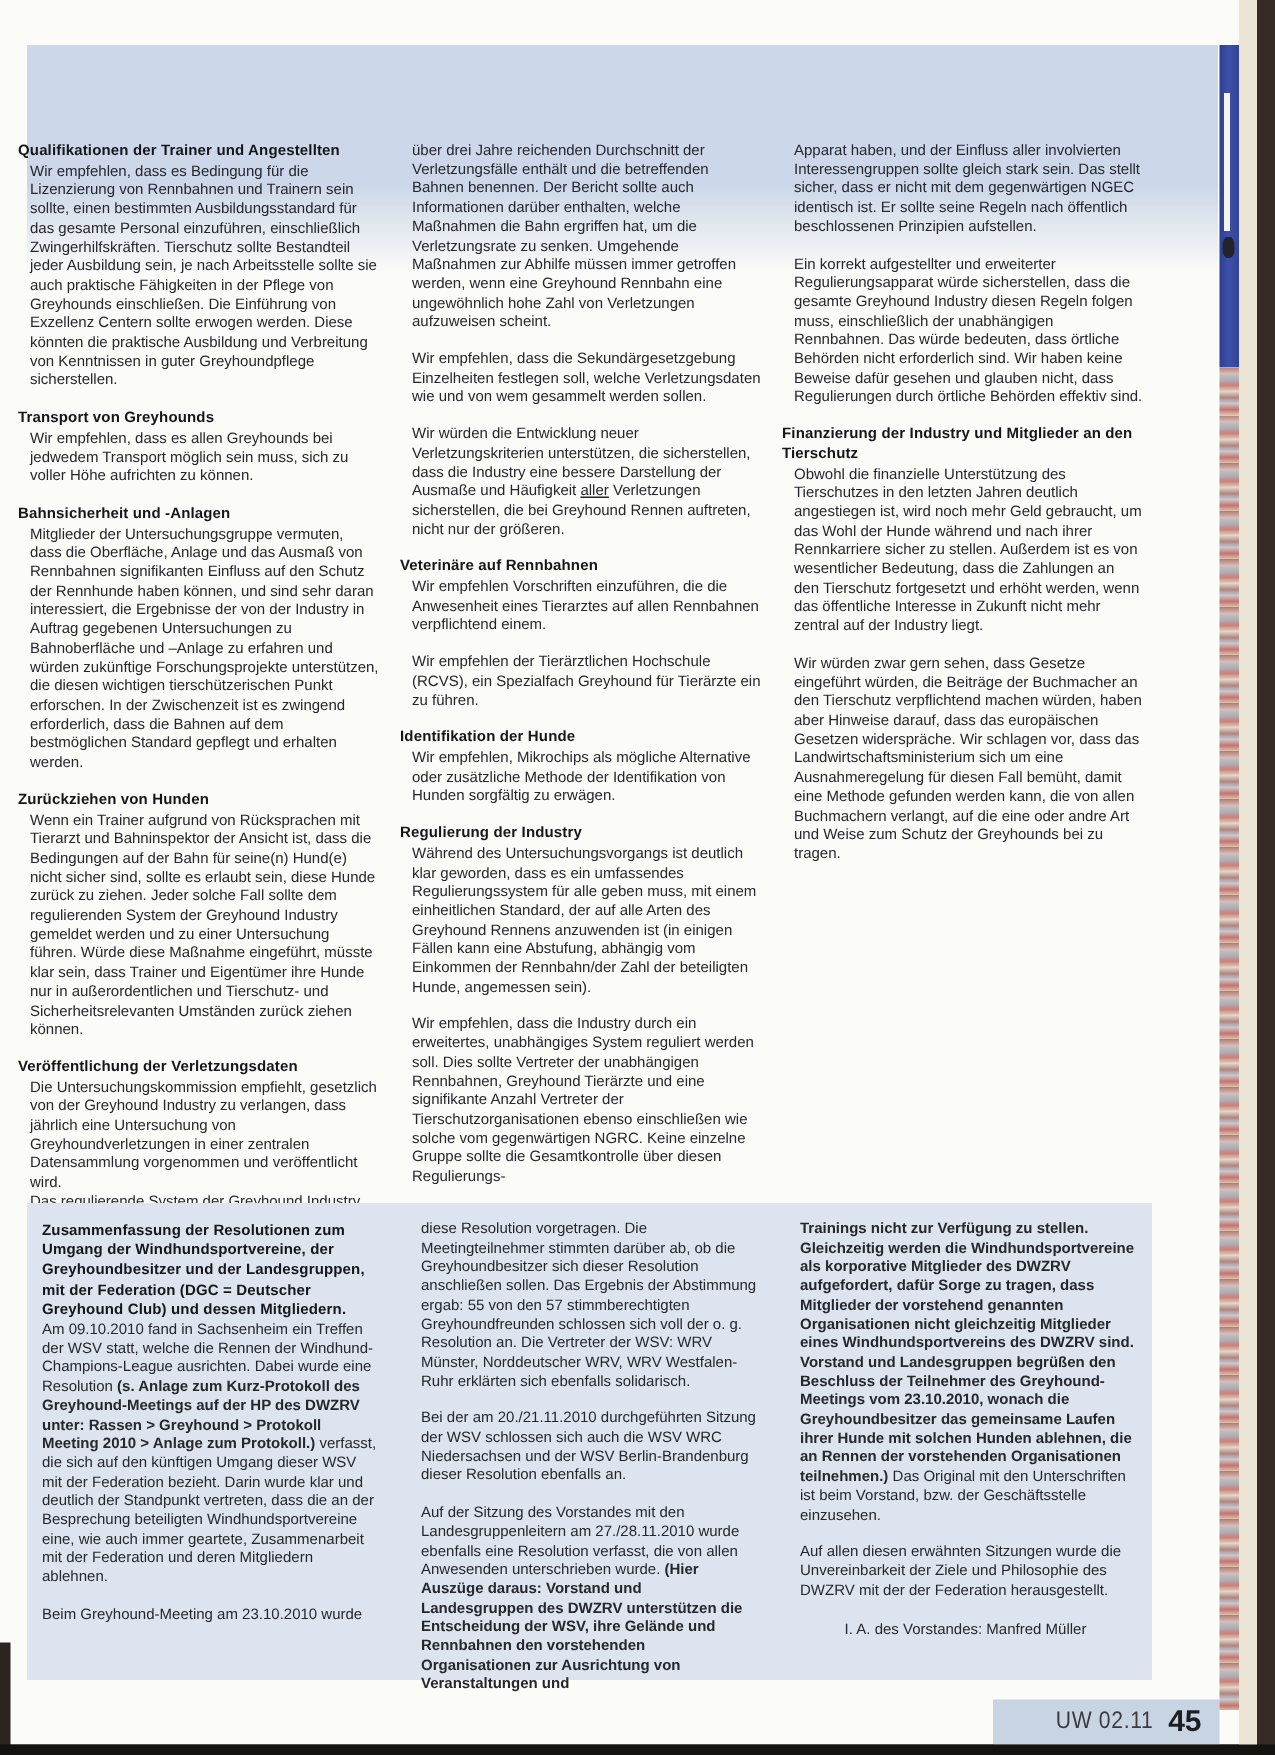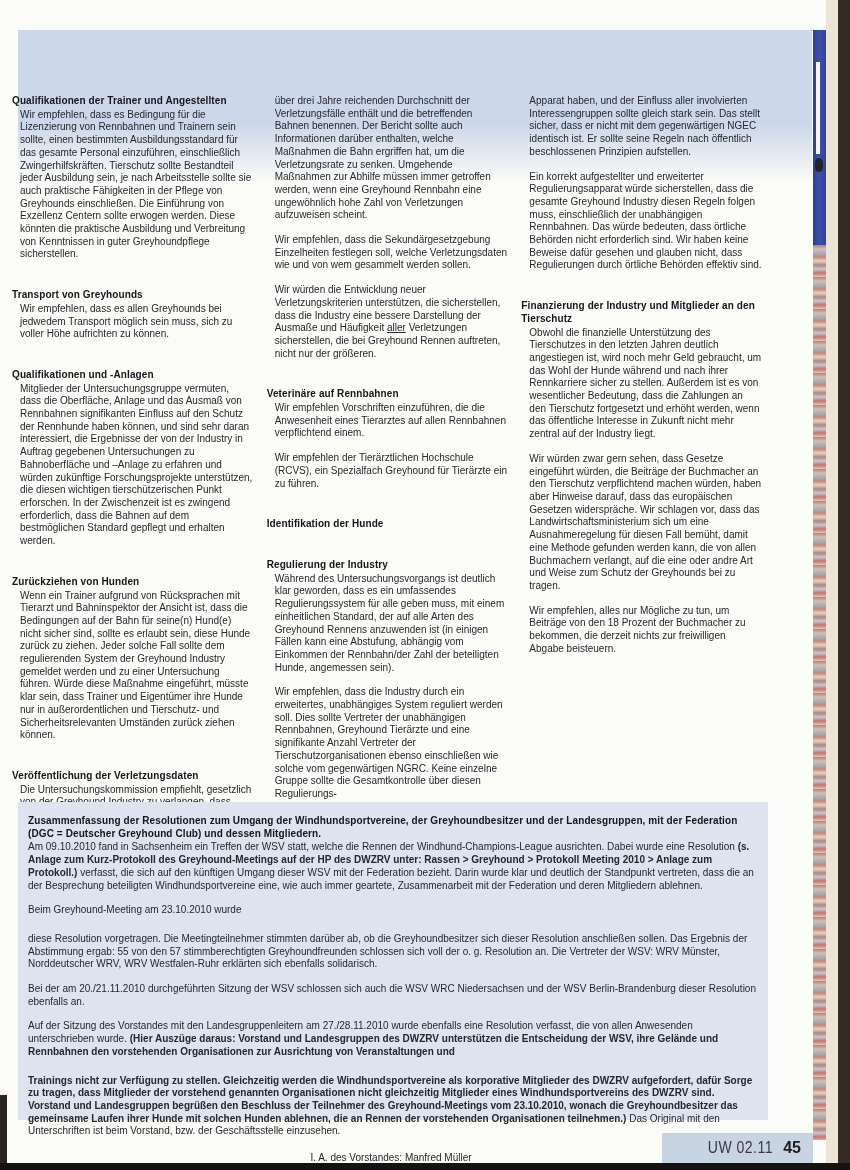--- a/index.html
+++ b/index.html
@@ -59,118 +59,119 @@
   .content{
     position:absolute;left:12px;top:95px;width:750px;
     display:flex;gap:14px;
     color:#26262e;
     font-size:10px;line-height:12.7px;
     text-align:left;
     hyphens:auto;
   }
   .content .col{flex:1;min-width:0;}
   .heading{
-    font-weight:700;color:#15151c;margin-top:28px;
+    font-weight:700;color:#15151c;margin-top:12px;
     letter-spacing:.1px;
   }
   .para{
     margin-top:12px;padding-left:8px;white-space:pre-line;
   }
   .heading + .para{margin-top:1px;}
   .col > :first-child{margin-top:0;}
 
   
   .res-box{
     position:absolute;left:18px;top:802px;width:750px;height:318px;
     background:#dde4ef;
     box-sizing:border-box;
     padding:12px 10px 10px 10px;
   }
   .res-box .box-cols{
-    display:flex;gap:16px;
-    color:#26262e;font-size:10px;line-height:12.7px;hyphens:auto;flex-direction:column;
+    display:flex;gap:28px;
+    color:#26262e;font-size:10px;line-height:12.7px;hyphens:auto;
   }
   .res-box .col{flex:1;min-width:0;}
   .res-box .para{padding-left:0;}
   .res-box .heading{line-height:13.2px;}
   .signature{
     margin-top:14px;text-align:center;padding-right:4px;
   }
 
   
   .footer-badge{
     position:absolute;left:662px;top:1133px;width:151px;height:30px;
     background:#c9d4e3;
     display:flex;align-items:center;justify-content:flex-end;
     gap:10px;padding-right:12px;box-sizing:border-box;
   }
   .issue{
     font-size:16px;color:#3a3a40;letter-spacing:.5px;
     transform:scaleX(.88);transform-origin:right center;
   }
   .pagenum{
-    font-size:16px;font-weight:700;color:#1d1d23;
+    font-size:20px;font-weight:700;color:#1d1d23;
   }
 </style>
 </head>
 <body>
 
 <div class="page">
   <div class="top-band"></div>
 
   <div class="content">
       <div class="col">
         <div class="heading"><span>Qualifikationen der Trainer und Angestellten</span></div>
         <div class="para"><span>Wir empfehlen, dass es Bedingung für die Lizenzierung von Rennbahnen und Trainern sein sollte, einen bestimmten Ausbildungsstandard für das gesamte Personal einzuführen, einschließlich Zwingerhilfskräften. Tierschutz sollte Bestandteil jeder Ausbildung sein, je nach Arbeitsstelle sollte sie auch praktische Fähigkeiten in der Pflege von Greyhounds einschließen. Die Einführung von Exzellenz Centern sollte erwogen werden. Diese könnten die praktische Ausbildung und Verbreitung von Kenntnissen in guter Greyhoundpflege sicherstellen.</span></div>
         <div class="heading"><span>Transport von Greyhounds</span></div>
         <div class="para"><span>Wir empfehlen, dass es allen Greyhounds bei jedwedem Transport möglich sein muss, sich zu voller Höhe aufrichten zu können.</span></div>
-        <div class="heading"><span>Qualifikationen und -Anlagen</span></div>
+        <div class="heading"><span>Bahnsicherheit und -Anlagen</span></div>
         <div class="para"><span>Mitglieder der Untersuchungsgruppe vermuten, dass die Oberfläche, Anlage und das Ausmaß von Rennbahnen signifikanten Einfluss auf den Schutz der Rennhunde haben können, und sind sehr daran interessiert, die Ergebnisse der von der Industry in Auftrag gegebenen Untersuchungen zu Bahnoberfläche und –Anlage zu erfahren und würden zukünftige Forschungsprojekte unterstützen, die diesen wichtigen tierschützerischen Punkt erforschen. In der Zwischenzeit ist es zwingend erforderlich, dass die Bahnen auf dem bestmöglichen Standard gepflegt und erhalten werden.</span></div>
         <div class="heading"><span>Zurückziehen von Hunden</span></div>
         <div class="para"><span>Wenn ein Trainer aufgrund von Rücksprachen mit Tierarzt und Bahninspektor der Ansicht ist, dass die Bedingungen auf der Bahn für seine(n) Hund(e) nicht sicher sind, sollte es erlaubt sein, diese Hunde zurück zu ziehen. Jeder solche Fall sollte dem regulierenden System der Greyhound Industry gemeldet werden und zu einer Untersuchung führen. Würde diese Maßnahme eingeführt, müsste klar sein, dass Trainer und Eigentümer ihre Hunde nur in außerordentlichen und Tierschutz- und Sicherheitsrelevanten Umständen zurück ziehen können.</span></div>
         <div class="heading"><span>Veröffentlichung der Verletzungsdaten</span></div>
         <div class="para"><span>Die Untersuchungskommission empfiehlt, gesetzlich von der Greyhound Industry zu verlangen, dass jährlich eine Untersuchung von Greyhoundverletzungen in einer zentralen Datensammlung vorgenommen und veröffentlicht wird.
 Das regulierende System der Greyhound Industry sollte einen Jahresbericht veröffentlichen, der einen</span></div>
       </div>
       <div class="col">
         <div class="para"><span>über drei Jahre reichenden Durchschnitt der Verletzungsfälle enthält und die betreffenden Bahnen benennen. Der Bericht sollte auch Informationen darüber enthalten, welche Maßnahmen die Bahn ergriffen hat, um die Verletzungsrate zu senken. Umgehende Maßnahmen zur Abhilfe müssen immer getroffen werden, wenn eine Greyhound Rennbahn eine ungewöhnlich hohe Zahl von Verletzungen aufzuweisen scheint.</span></div>
         <div class="para"><span>Wir empfehlen, dass die Sekundärgesetzgebung Einzelheiten festlegen soll, welche Verletzungsdaten wie und von wem gesammelt werden sollen.</span></div>
         <div class="para"><span>Wir würden die Entwicklung neuer Verletzungskriterien unterstützen, die sicherstellen, dass die Industry eine bessere Darstellung der Ausmaße und Häufigkeit </span><span style="text-decoration: underline;">aller</span><span> Verletzungen sicherstellen, die bei Greyhound Rennen auftreten, nicht nur der größeren.</span></div>
         <div class="heading"><span>Veterinäre auf Rennbahnen</span></div>
         <div class="para"><span>Wir empfehlen Vorschriften einzuführen, die die Anwesenheit eines Tierarztes auf allen Rennbahnen verpflichtend einem.</span></div>
         <div class="para"><span>Wir empfehlen der Tierärztlichen Hochschule (RCVS), ein Spezialfach Greyhound für Tierärzte ein zu führen.</span></div>
         <div class="heading"><span>Identifikation der Hunde</span></div>
+        <div class="para"><span>Wir empfehlen, Mikrochips als mögliche Alternative oder zusätzliche Methode der Identifikation von Hunden sorgfältig zu erwägen.</span></div>
         <div class="heading"><span>Regulierung der Industry</span></div>
         <div class="para"><span>Während des Untersuchungsvorgangs ist deutlich klar geworden, dass es ein umfassendes Regulierungssystem für alle geben muss, mit einem einheitlichen Standard, der auf alle Arten des Greyhound Rennens anzuwenden ist (in einigen Fällen kann eine Abstufung, abhängig vom Einkommen der Rennbahn/der Zahl der beteiligten Hunde, angemessen sein).</span></div>
         <div class="para"><span>Wir empfehlen, dass die Industry durch ein erweitertes, unabhängiges System reguliert werden soll. Dies sollte Vertreter der unabhängigen Rennbahnen, Greyhound Tierärzte und eine signifikante Anzahl Vertreter der Tierschutzorganisationen ebenso einschließen wie solche vom gegenwärtigen NGRC. Keine einzelne Gruppe sollte die Gesamtkontrolle über diesen Regulierungs-</span></div>
       </div>
       <div class="col">
         <div class="para"><span>Apparat haben, und der Einfluss aller involvierten Interessengruppen sollte gleich stark sein. Das stellt sicher, dass er nicht mit dem gegenwärtigen NGEC identisch ist. Er sollte seine Regeln nach öffentlich beschlossenen Prinzipien aufstellen.</span></div>
         <div class="para"><span>Ein korrekt aufgestellter und erweiterter Regulierungsapparat würde sicherstellen, dass die gesamte Greyhound Industry diesen Regeln folgen muss, einschließlich der unabhängigen Rennbahnen. Das würde bedeuten, dass örtliche Behörden nicht erforderlich sind. Wir haben keine Beweise dafür gesehen und glauben nicht, dass Regulierungen durch örtliche Behörden effektiv sind.</span></div>
         <div class="heading"><span>Finanzierung der Industry und Mitglieder an den Tierschutz</span></div>
         <div class="para"><span>Obwohl die finanzielle Unterstützung des Tierschutzes in den letzten Jahren deutlich angestiegen ist, wird noch mehr Geld gebraucht, um das Wohl der Hunde während und nach ihrer Rennkarriere sicher zu stellen. Außerdem ist es von wesentlicher Bedeutung, dass die Zahlungen an den Tierschutz fortgesetzt und erhöht werden, wenn das öffentliche Interesse in Zukunft nicht mehr zentral auf der Industry liegt.</span></div>
         <div class="para"><span>Wir würden zwar gern sehen, dass Gesetze eingeführt würden, die Beiträge der Buchmacher an den Tierschutz verpflichtend machen würden, haben aber Hinweise darauf, dass das europäischen Gesetzen widerspräche. Wir schlagen vor, dass das Landwirtschaftsministerium sich um eine Ausnahmeregelung für diesen Fall bemüht, damit eine Methode gefunden werden kann, die von allen Buchmachern verlangt, auf die eine oder andre Art und Weise zum Schutz der Greyhounds bei zu tragen.</span></div>
-        <div class="para"><span>Wir empfehlen, alles nur Mögliche zu tun, um Beiträge von den 18 Prozent der Buchmacher zu bekommen, die derzeit nichts zur freiwilligen Abgabe beisteuern.</span></div>
       </div>
     </div>
 
   <div class="res-box">
     <div class="box-cols">
         <div class="col">
           <div class="heading"><span>Zusammenfassung der Resolutionen zum Umgang der Windhundsportvereine, der Greyhoundbesitzer und der Landesgruppen, mit der Federation (DGC = Deutscher Greyhound Club) und dessen Mitgliedern.</span></div>
           <div class="para"><span>Am 09.10.2010 fand in Sachsenheim ein Treffen der WSV statt, welche die Rennen der Windhund-Champions-League ausrichten. Dabei wurde eine Resolution </span><span style="font-weight: 700;">(s. Anlage zum Kurz-Protokoll des Greyhound-Meetings auf der HP des DWZRV unter: Rassen &gt; Greyhound &gt; Protokoll Meeting 2010 &gt; Anlage zum Protokoll.)</span><span> verfasst, die sich auf den künftigen Umgang dieser WSV mit der Federation bezieht. Darin wurde klar und deutlich der Standpunkt vertreten, dass die an der Besprechung beteiligten Windhundsportvereine eine, wie auch immer geartete, Zusammenarbeit mit der Federation und deren Mitgliedern ablehnen.</span></div>
           <div class="para"><span>Beim Greyhound-Meeting am 23.10.2010 wurde</span></div>
         </div>
         <div class="col">
           <div class="para"><span>diese Resolution vorgetragen. Die Meetingteilnehmer stimmten darüber ab, ob die Greyhoundbesitzer sich dieser Resolution anschließen sollen. Das Ergebnis der Abstimmung ergab: 55 von den 57 stimmberechtigten Greyhoundfreunden schlossen sich voll der o. g. Resolution an. Die Vertreter der WSV: WRV Münster, Norddeutscher WRV, WRV Westfalen-Ruhr erklärten sich ebenfalls solidarisch.</span></div>
           <div class="para"><span>Bei der am 20./21.11.2010 durchgeführten Sitzung der WSV schlossen sich auch die WSV WRC Niedersachsen und der WSV Berlin-Brandenburg dieser Resolution ebenfalls an.</span></div>
           <div class="para"><span>Auf der Sitzung des Vorstandes mit den Landesgruppenleitern am 27./28.11.2010 wurde ebenfalls eine Resolution verfasst, die von allen Anwesenden unterschrieben wurde. </span><span style="font-weight: 700;">(Hier Auszüge daraus: Vorstand und Landesgruppen des DWZRV unterstützen die Entscheidung der WSV, ihre Gelände und Rennbahnen den vorstehenden Organisationen zur Ausrichtung von Veranstaltungen und</span></div>
         </div>
         <div class="col">
           <div class="para"><span style="font-weight: 700;">Trainings nicht zur Verfügung zu stellen. Gleichzeitig werden die Windhundsportvereine als korporative Mitglieder des DWZRV aufgefordert, dafür Sorge zu tragen, dass Mitglieder der vorstehend genannten Organisationen nicht gleichzeitig Mitglieder eines Windhundsportvereins des DWZRV sind. Vorstand und Landesgruppen begrüßen den Beschluss der Teilnehmer des Greyhound-Meetings vom 23.10.2010, wonach die Greyhoundbesitzer das gemeinsame Laufen ihrer Hunde mit solchen Hunden ablehnen, die an Rennen der vorstehenden Organisationen teilnehmen.)</span><span> Das Original mit den Unterschriften ist beim Vorstand, bzw. der Geschäftsstelle einzusehen.</span></div>
+          <div class="para"><span>Auf allen diesen erwähnten Sitzungen wurde die Unvereinbarkeit der Ziele und Philosophie des DWZRV mit der der Federation herausgestellt.</span></div>
           <div class="signature"><span>I. A. des Vorstandes:  Manfred Müller</span></div>
         </div>
       </div>
   </div>
 
   <div class="footer-badge">
     <span class="issue">UW 02.11</span>
     <span class="pagenum">45</span>
   </div>
 </div>

